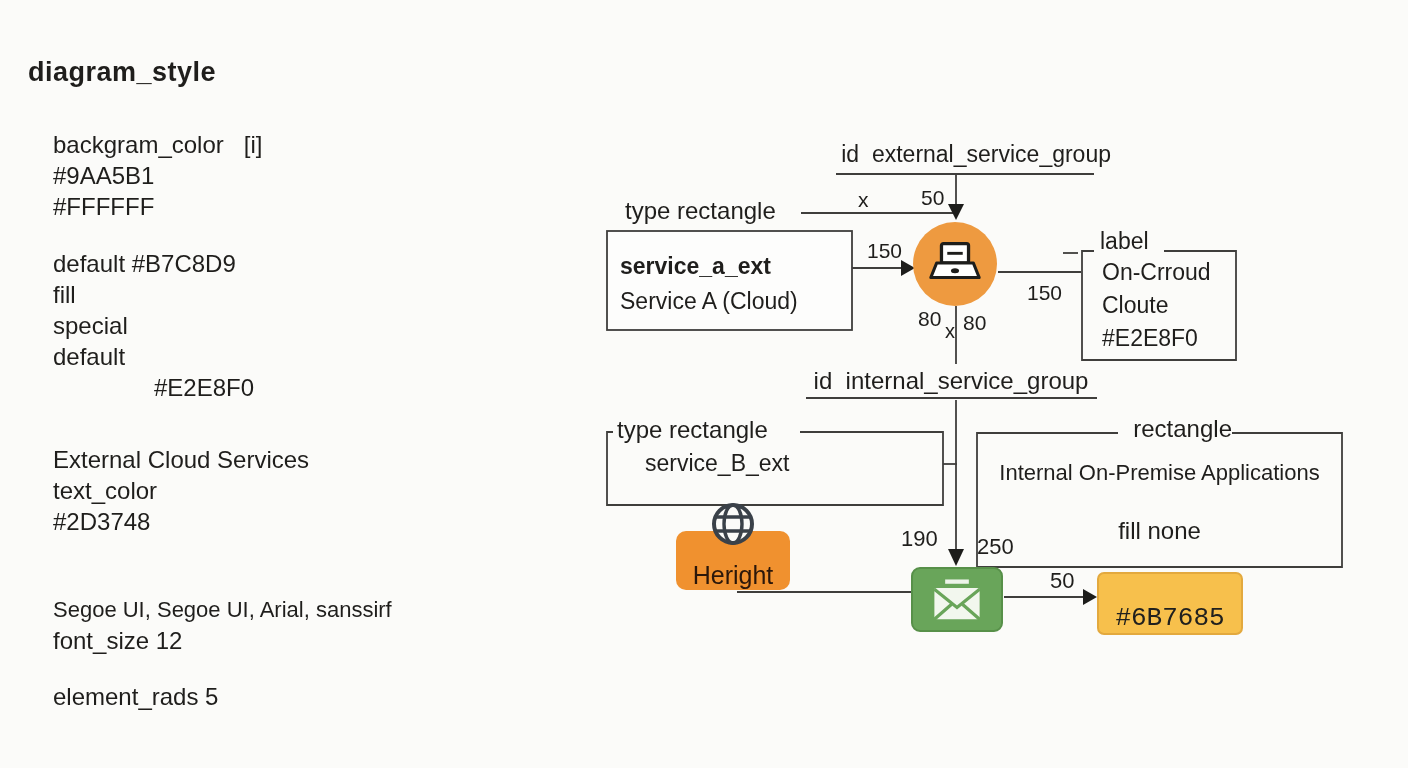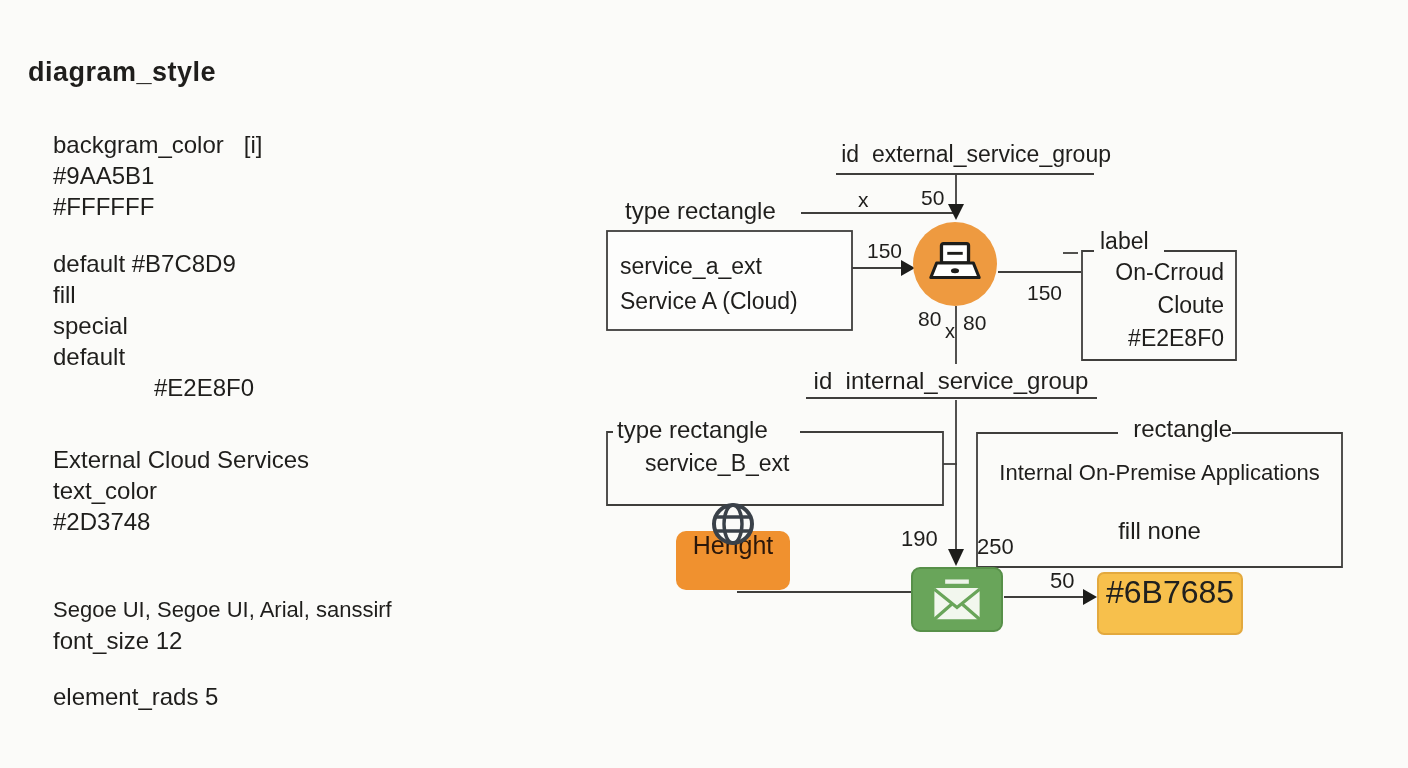--- a/index.html
+++ b/index.html
@@ -8,21 +8,21 @@
     background:#fbfbf9;
     font-family:"Liberation Sans","DejaVu Sans",sans-serif;
     color:#1f1e1c;
   }
   .abs{position:absolute;}
   .txt{white-space:pre;font-size:24px;line-height:31px;color:#1f1e1c;}
   .title{font-size:27px;font-weight:600;letter-spacing:0.5px;margin-top:45px;}
   .small{font-size:22px;}
   .dlabel{font-size:23px;white-space:pre;}
   .dim{font-size:21px;white-space:pre;}
-  .center{display:flex;align-items:flex-start;justify-content:center;text-align:center;}
+  .center{display:flex;align-items:flex-end;justify-content:center;text-align:center;}
   .node{box-sizing:border-box;}
   .indent{padding-left:101px;}
   #wires{position:absolute;left:0;top:0;z-index:1;}
   .shape{z-index:2;}
   .label-layer{z-index:3;}
 </style>
 </head>
 <body>
 
 <div id="stage">
@@ -120,40 +120,40 @@
   <div class="abs shape node" style="left:911px;top:567px;width:92px;height:65px;border-radius:9px;background:#69a55a;border:2px solid #579049;">
     <svg class="abs" style="left:16px;top:9px;" width="56" height="46" viewBox="0 0 52 42">
       <line x1="15" y1="3" x2="37" y2="3" stroke="#eef4ea" stroke-width="4"></line>
       <rect x="5" y="9" width="42" height="29" rx="2" fill="#f2f7ee"></rect>
       <path d="M5 10 L26 27 L47 10" fill="none" stroke="#69a55a" stroke-width="3"></path>
       <path d="M5 38 L21 24 M47 38 L31 24" fill="none" stroke="#69a55a" stroke-width="3"></path>
     </svg>
   </div>
 
   <div class="abs shape node center" style="left:1097px;top:572px;width:146px;height:63px;border-radius:7px;background:#f7c04c;border:2px solid #e3a93e;">
-    <span class="dlabel" style="font-size:32px;color:#20201e;">#6B7685</span>
+    <span class="dlabel" style="font-size:26px;color:#20201e;font-family:Liberation Mono, monospace;">#6B7685</span>
   </div>
 
   <div class="abs label-layer dlabel" style="left:819px;top:141px;width:292px;text-align:right;font-size:23px;"><span>id</span><span>  </span><span>external_service_group</span></div>
 
   <div class="abs label-layer dlabel" style="left:625px;top:197px;font-size:24px;">type rectangle</div>
 
   <div class="abs label-layer dim" style="left:858px;top:188px;">x</div>
   <div class="abs label-layer dim" style="left:921px;top:186px;">50</div>
 
   <div class="abs label-layer" style="left:620px;top:249px;">
-    <div class="dlabel" style="line-height:35px;">service_a_ext</div>
+    <div class="dlabel" style="line-height:35px;font-weight:bold;">service_a_ext</div>
     <div class="dlabel" style="line-height:35px;">Service A (Cloud)</div>
   </div>
 
   <div class="abs label-layer dim" style="left:867px;top:239px;">150</div>
   <div class="abs label-layer dim" style="left:1027px;top:281px;">150</div>
 
   <div class="abs label-layer dlabel" style="left:1096px;top:228px;background:#fbfbf9;padding:0 4px;">label</div>
-  <div class="abs label-layer" style="left:1070px;top:256px;width:154px;text-align:right;">
+  <div class="abs label-layer" style="left:1102px;top:256px;width:154px;text-align:left;">
     <div class="dlabel" style="line-height:33px;">On-Crroud</div>
     <div class="dlabel" style="line-height:33px;">Cloute</div>
     <div class="dlabel" style="line-height:33px;">#E2E8F0</div>
   </div>
 
   <div class="abs label-layer dim" style="left:918px;top:307px;">80</div>
   <div class="abs label-layer dim" style="left:963px;top:311px;">80</div>
   <div class="abs label-layer dim" style="left:945px;top:320px;font-size:20px;">x</div>
 
   <div class="abs label-layer dlabel" style="left:805px;top:367px;width:292px;text-align:center;font-size:24px;"><span>id</span><span>  </span><span>internal_service_group</span></div>

